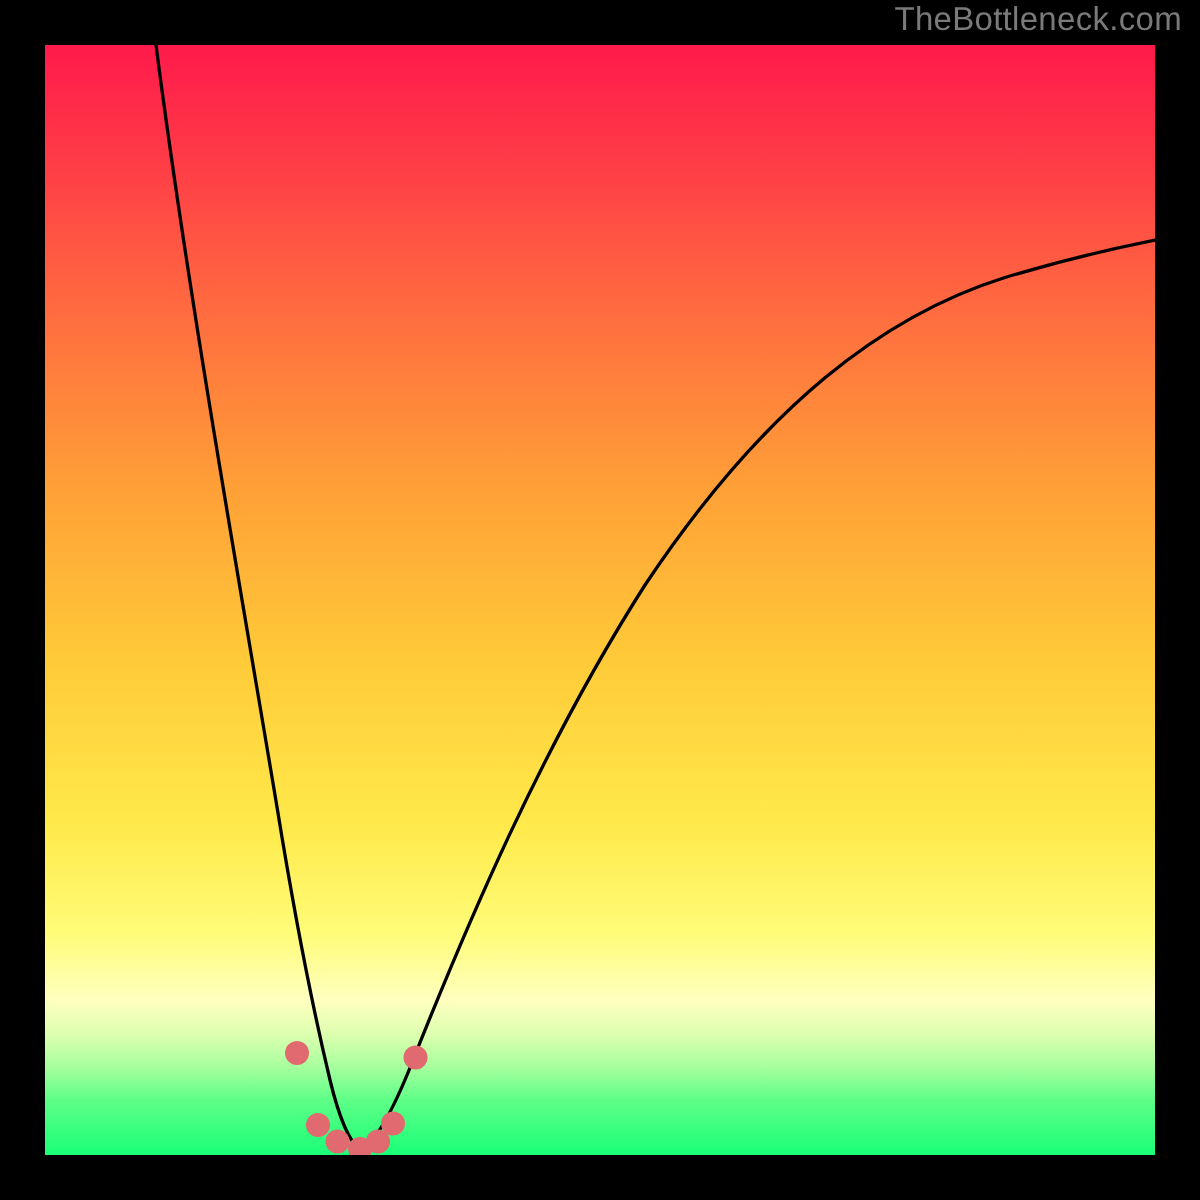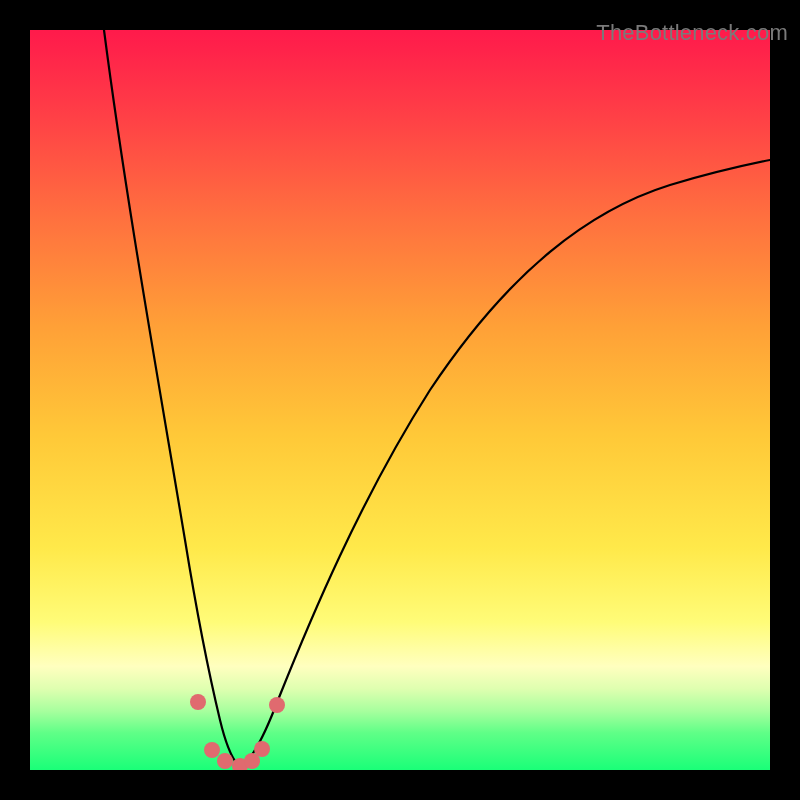--- a/index.html
+++ b/index.html
@@ -27,21 +27,21 @@
       #fffc78 80%,
       #ffffbf 86%,
       #dfffb0 89%,
       #a8ff9e 92%,
       #5fff87 95%,
       #1aff78 100%
     );
   }
   .watermark {
     position: absolute;
-    top: 20px;
+    top: 0;
     right: 12px;
     color: #7a7a7a;
     font-size: 22px;
     font-weight: 500;
     letter-spacing: 0.2px;
     user-select: none;
   }
   svg.curve {
     position: absolute;
     left: 0;

